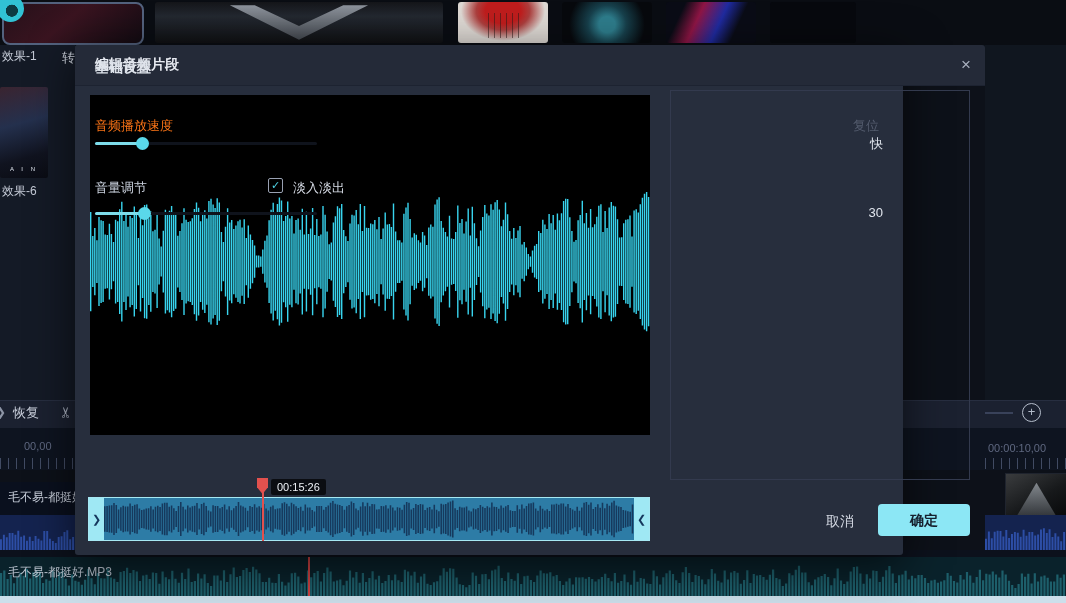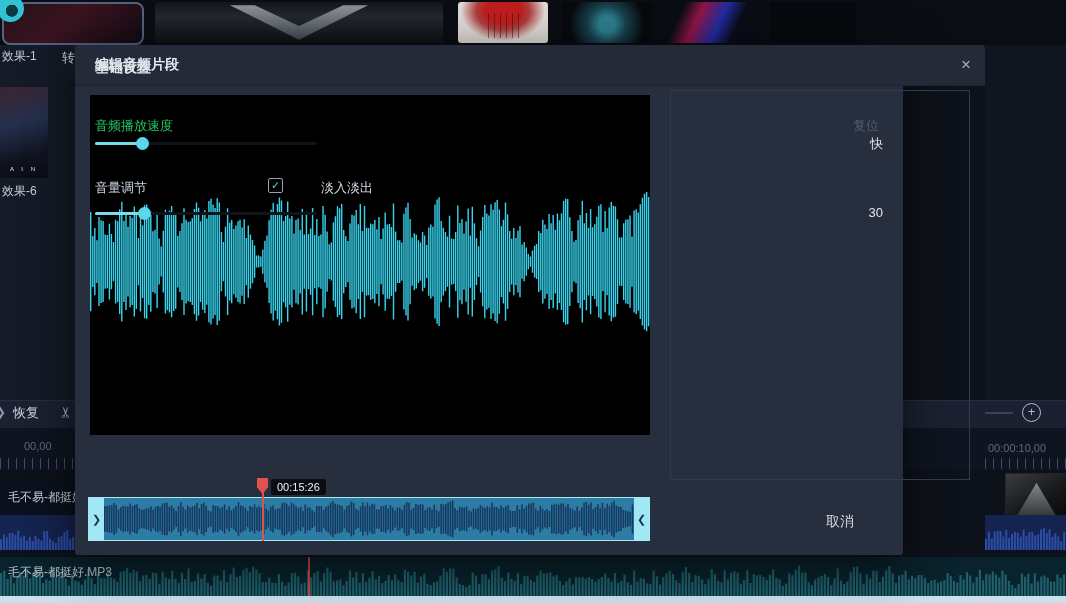--- a/index.html
+++ b/index.html
@@ -93,34 +93,34 @@
       display:flex;align-items:center;justify-content:center;cursor:ew-resize;}
   #swave{flex:1;height:100%;position:relative;overflow:hidden;cursor:pointer;}
   #pline{left:187px;top:435px;width:2px;height:61px;background:#e2514e;z-index:3;}
   #pflag{left:182px;top:433px;width:11px;height:16px;background:#e2514e;z-index:3;
       clip-path:polygon(0 0,100% 0,100% 58%,50% 100%,0 58%);}
   #ptip{left:196px;top:434px;height:16px;background:#0b0d12;border-radius:2px;color:#eef1f6;
       font-size:11px;line-height:16px;padding:0 6px;z-index:3;}
 
   #panel{left:595px;top:45px;width:300px;height:390px;border:1px solid #333a4e;box-sizing:border-box;}
   #ptitle{left:20px;top:14px;font-size:14px;font-weight:bold;color:#dde2ea;}
-  #spdLabel{left:20px;top:72px;font-size:13px;color:#22c55e;}
+  #spdLabel{left:20px;top:72px;font-size:13px;color:#f97316;}
   #resetBtn{right:24px;top:72px;font-size:13px;color:#545c6e;cursor:pointer;}
   .sl-track{position:absolute;height:3px;background:#0f131c;border-radius:2px;}
   #sl1{left:20px;top:97px;width:222px;} #sl2{left:20px;top:167px;width:222px;}
   .sl-fill{position:absolute;left:0;top:0;height:3px;background:#7ddcea;border-radius:2px;}
   .sl-handle{position:absolute;top:-5px;width:13px;height:13px;margin-left:-6px;border-radius:50%;
       background:#5ad8ea;cursor:pointer;}
   #fastLabel{right:20px;top:90px;font-size:13px;color:#e0e5ed;}
   #volLabel{left:20px;top:134px;font-size:13px;color:#ccd3df;}
   #fadeBox{left:193px;top:133px;width:15px;height:15px;border:1px solid #99a1b2;border-radius:2px;
       box-sizing:border-box;cursor:pointer;text-align:center;}
   #fadeBox .check{display:none;color:#4fd4e6;font-size:11px;font-weight:bold;line-height:13px;}
   #fadeBox.checked .check{display:block;}
-  #fadeLabel{left:218px;top:134px;font-size:13px;color:#d5dae4;margin-left:28px;}
+  #fadeLabel{left:218px;top:134px;font-size:13px;color:#d5dae4;}
   #volValue{right:20px;top:160px;font-size:13px;color:#e0e5ed;}
 
   #cancelBtn{left:735px;top:462px;width:60px;height:28px;line-height:28px;text-align:center;
       color:#d4d9e3;font-size:14px;cursor:pointer;}
   #okBtn{left:803px;top:459px;width:92px;height:32px;background:#8ce7f5;border-radius:4px;
       color:#16202e;font-size:14px;font-weight:bold;line-height:32px;text-align:center;cursor:pointer;}
 </style>
 </head>
 <body>
 
@@ -235,14 +235,15 @@
       <span class="check">✓</span>
     </div>
     <span class="abs" id="fadeLabel">淡入淡出</span>
     <div class="abs sl-track" id="sl2">
       <div class="sl-fill" style="width: 22%;"></div>
       <div class="sl-handle" style="left: 22%;"></div>
     </div>
     <span class="abs" id="volValue">30</span>
 
     <div class="abs" id="cancelBtn">取消</div>
+    <div class="abs" id="okBtn">确定</div>
   </div>
 </div>
 
 </body></html>

